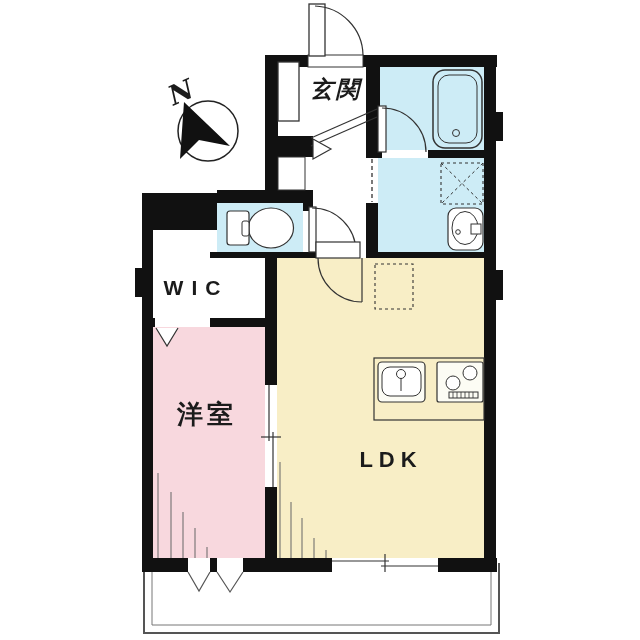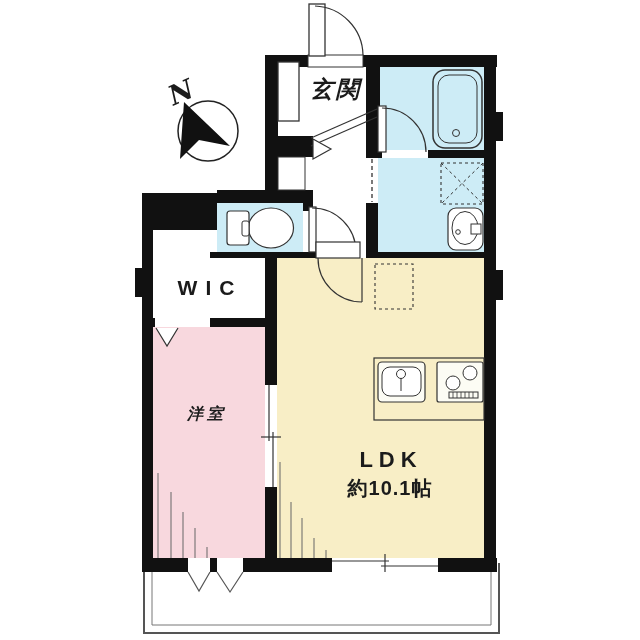--- a/index.html
+++ b/index.html
@@ -1,22 +1,22 @@
 <!DOCTYPE html>
 <html><head>
 <meta charset="utf-8">
 <style>
   html,body{margin:0;padding:0;background:#ffffff;}
   .stage{position:relative;width:640px;height:640px;background:#fff;overflow:hidden;
          font-family:"Liberation Sans","DejaVu Sans",sans-serif;}
   .stage svg{position:absolute;left:0;top:0;}
   .lbl{position:absolute;transform:translate(-50%,-50%);color:#1b1b1b;white-space:nowrap;}
   .lbl-genkan{left:336px;top:89px;font-size:23px;font-weight:600;letter-spacing:3px;font-style:italic;}
-  .lbl-wic{left:210px;top:288px;font-size:21px;font-weight:600;letter-spacing:8px;}
-  .lbl-western{left:207px;top:414px;font-size:16px;font-weight:600;letter-spacing:4px;font-style:italic;}
+  .lbl-wic{left:196px;top:288px;font-size:21px;font-weight:600;letter-spacing:8px;}
+  .lbl-western{left:207px;top:414px;font-size:26px;font-weight:600;letter-spacing:4px;}
   .lbl-ldk{left:391px;top:460px;font-size:22px;font-weight:600;letter-spacing:6px;text-align:right;}
   .lbl-ldksize{left:390px;top:488px;font-size:20px;font-weight:600;letter-spacing:1px;}
   .lbl-north{left:181px;top:92px;font-size:27px;font-weight:700;font-style:italic;
              font-family:"DejaVu Serif","Liberation Serif",serif;transform:translate(-50%,-50%) rotate(-24deg);}
   .wall{fill:#111111;}
   .thin{stroke:#333;fill:none;stroke-width:1.2;}
 </style>
 </head>
 <body>
 
@@ -182,14 +182,13 @@
     <circle cx="208" cy="131" r="30" fill="#fff" stroke="#222" stroke-width="1.5"></circle>
     <polygon points="184,102 230,146 199,140 180,159" fill="#111"></polygon>
   </g>
 </svg>
 
   <div class="lbl lbl-north">N</div>
   <div class="lbl lbl-genkan">玄関</div>
   <div class="lbl lbl-wic">WIC</div>
   <div class="lbl lbl-western">洋室</div>
   <div class="lbl lbl-ldk">LDK</div>
-  <div class="lbl lbl-ldksize">約10.1帖</div>
 </div>
 
 </body></html>

